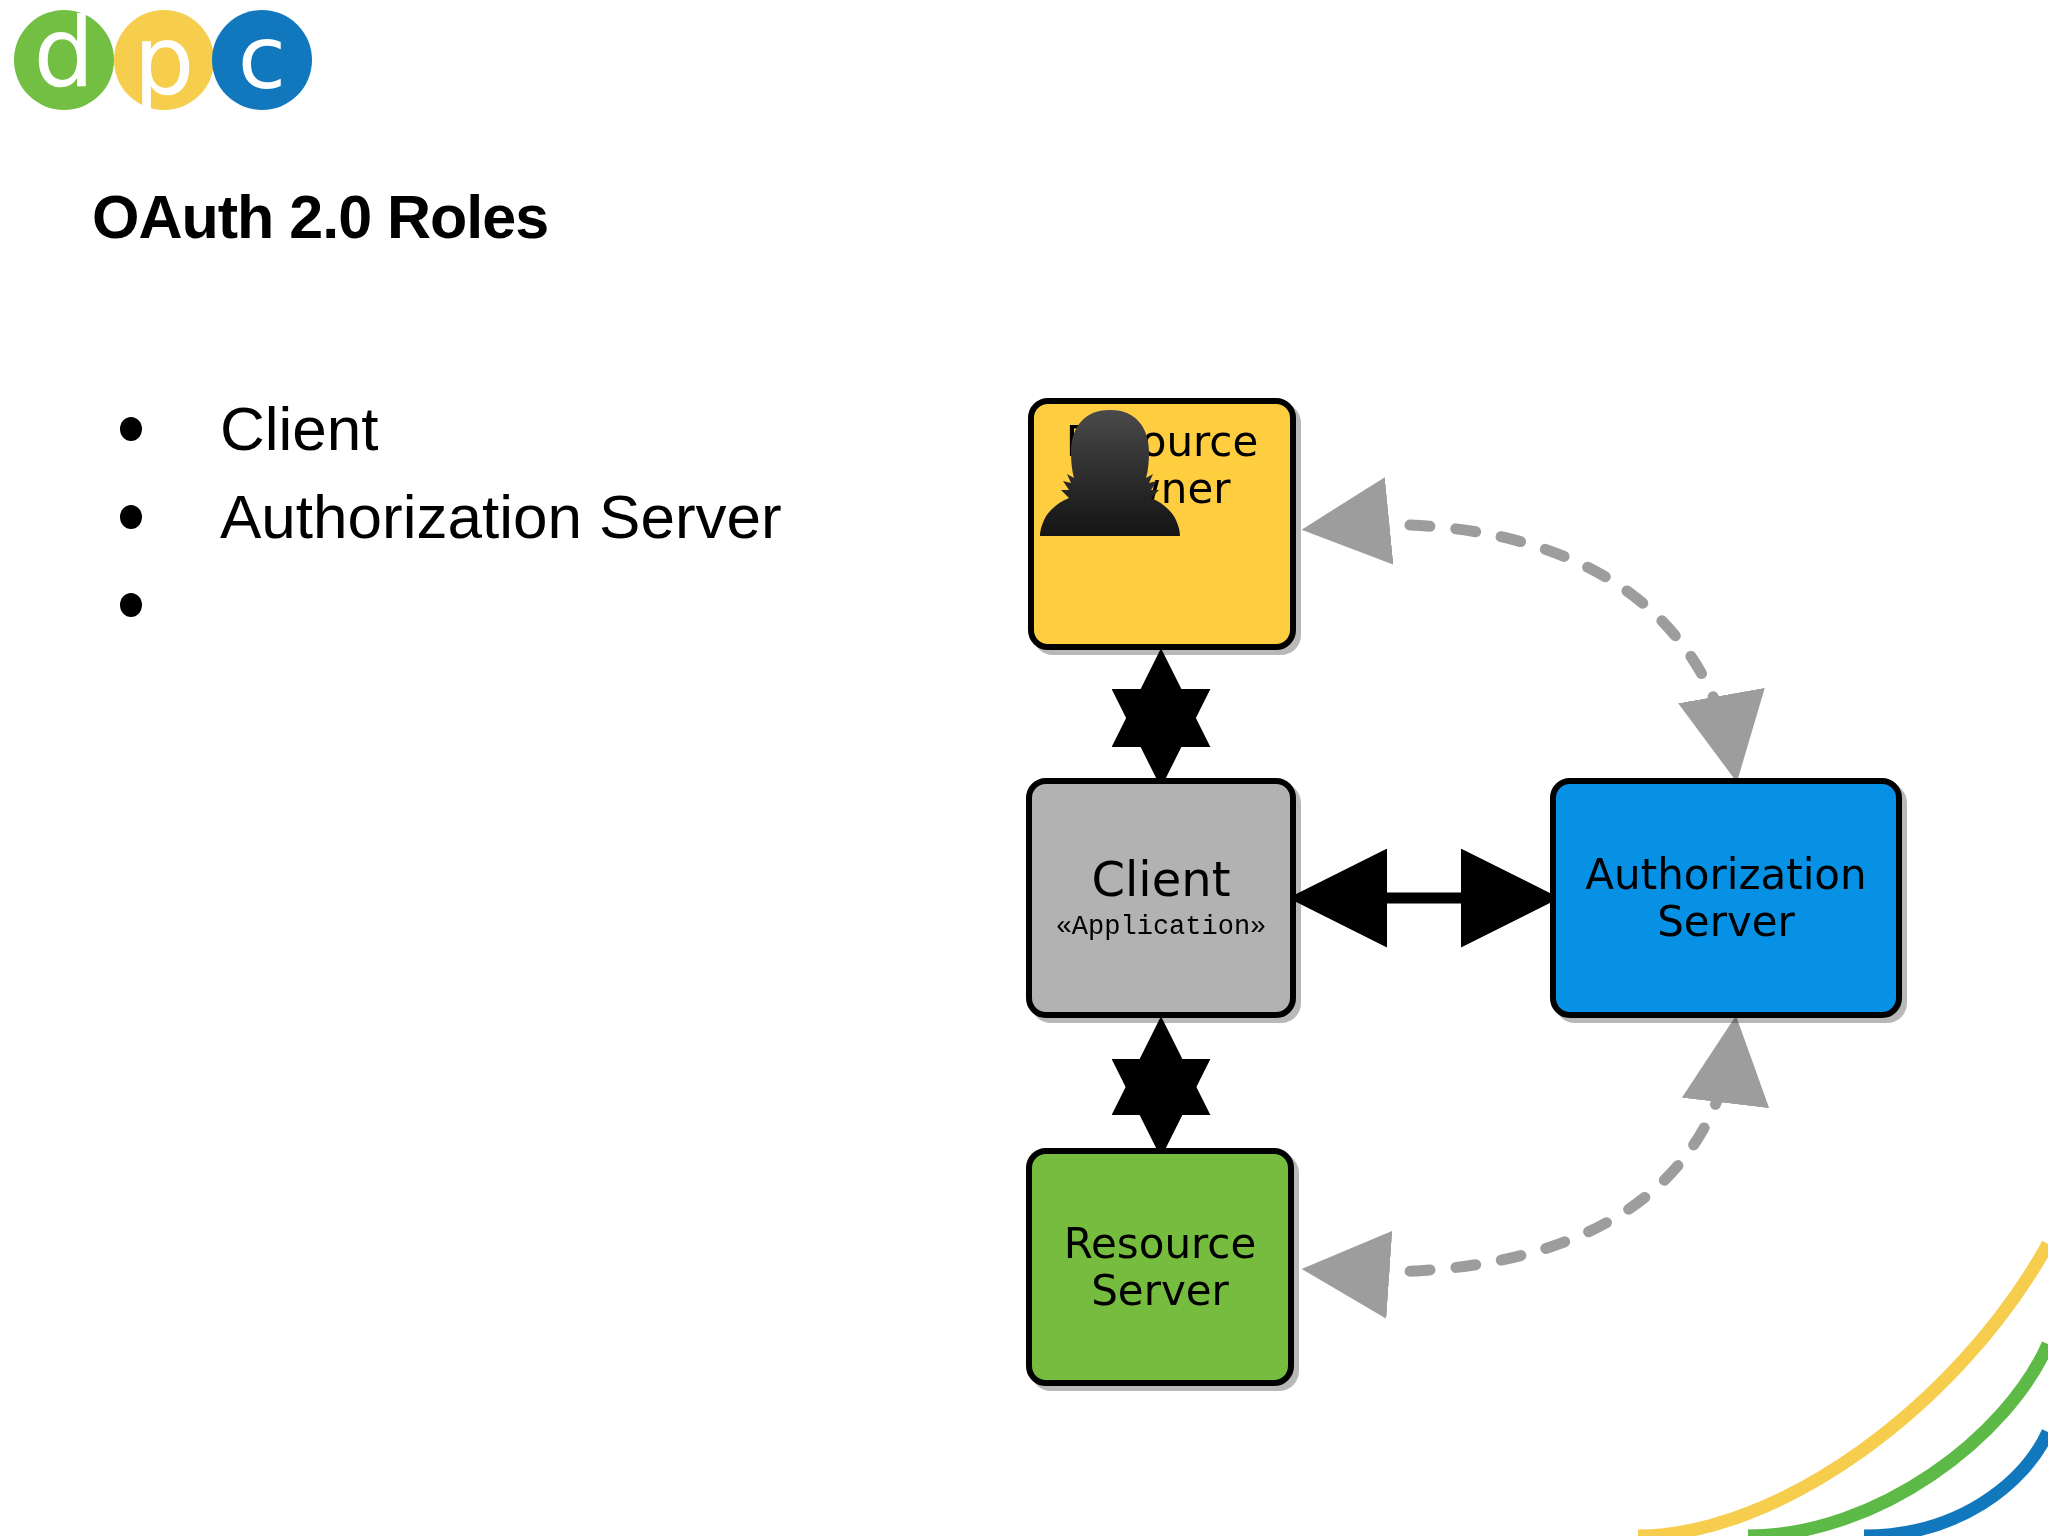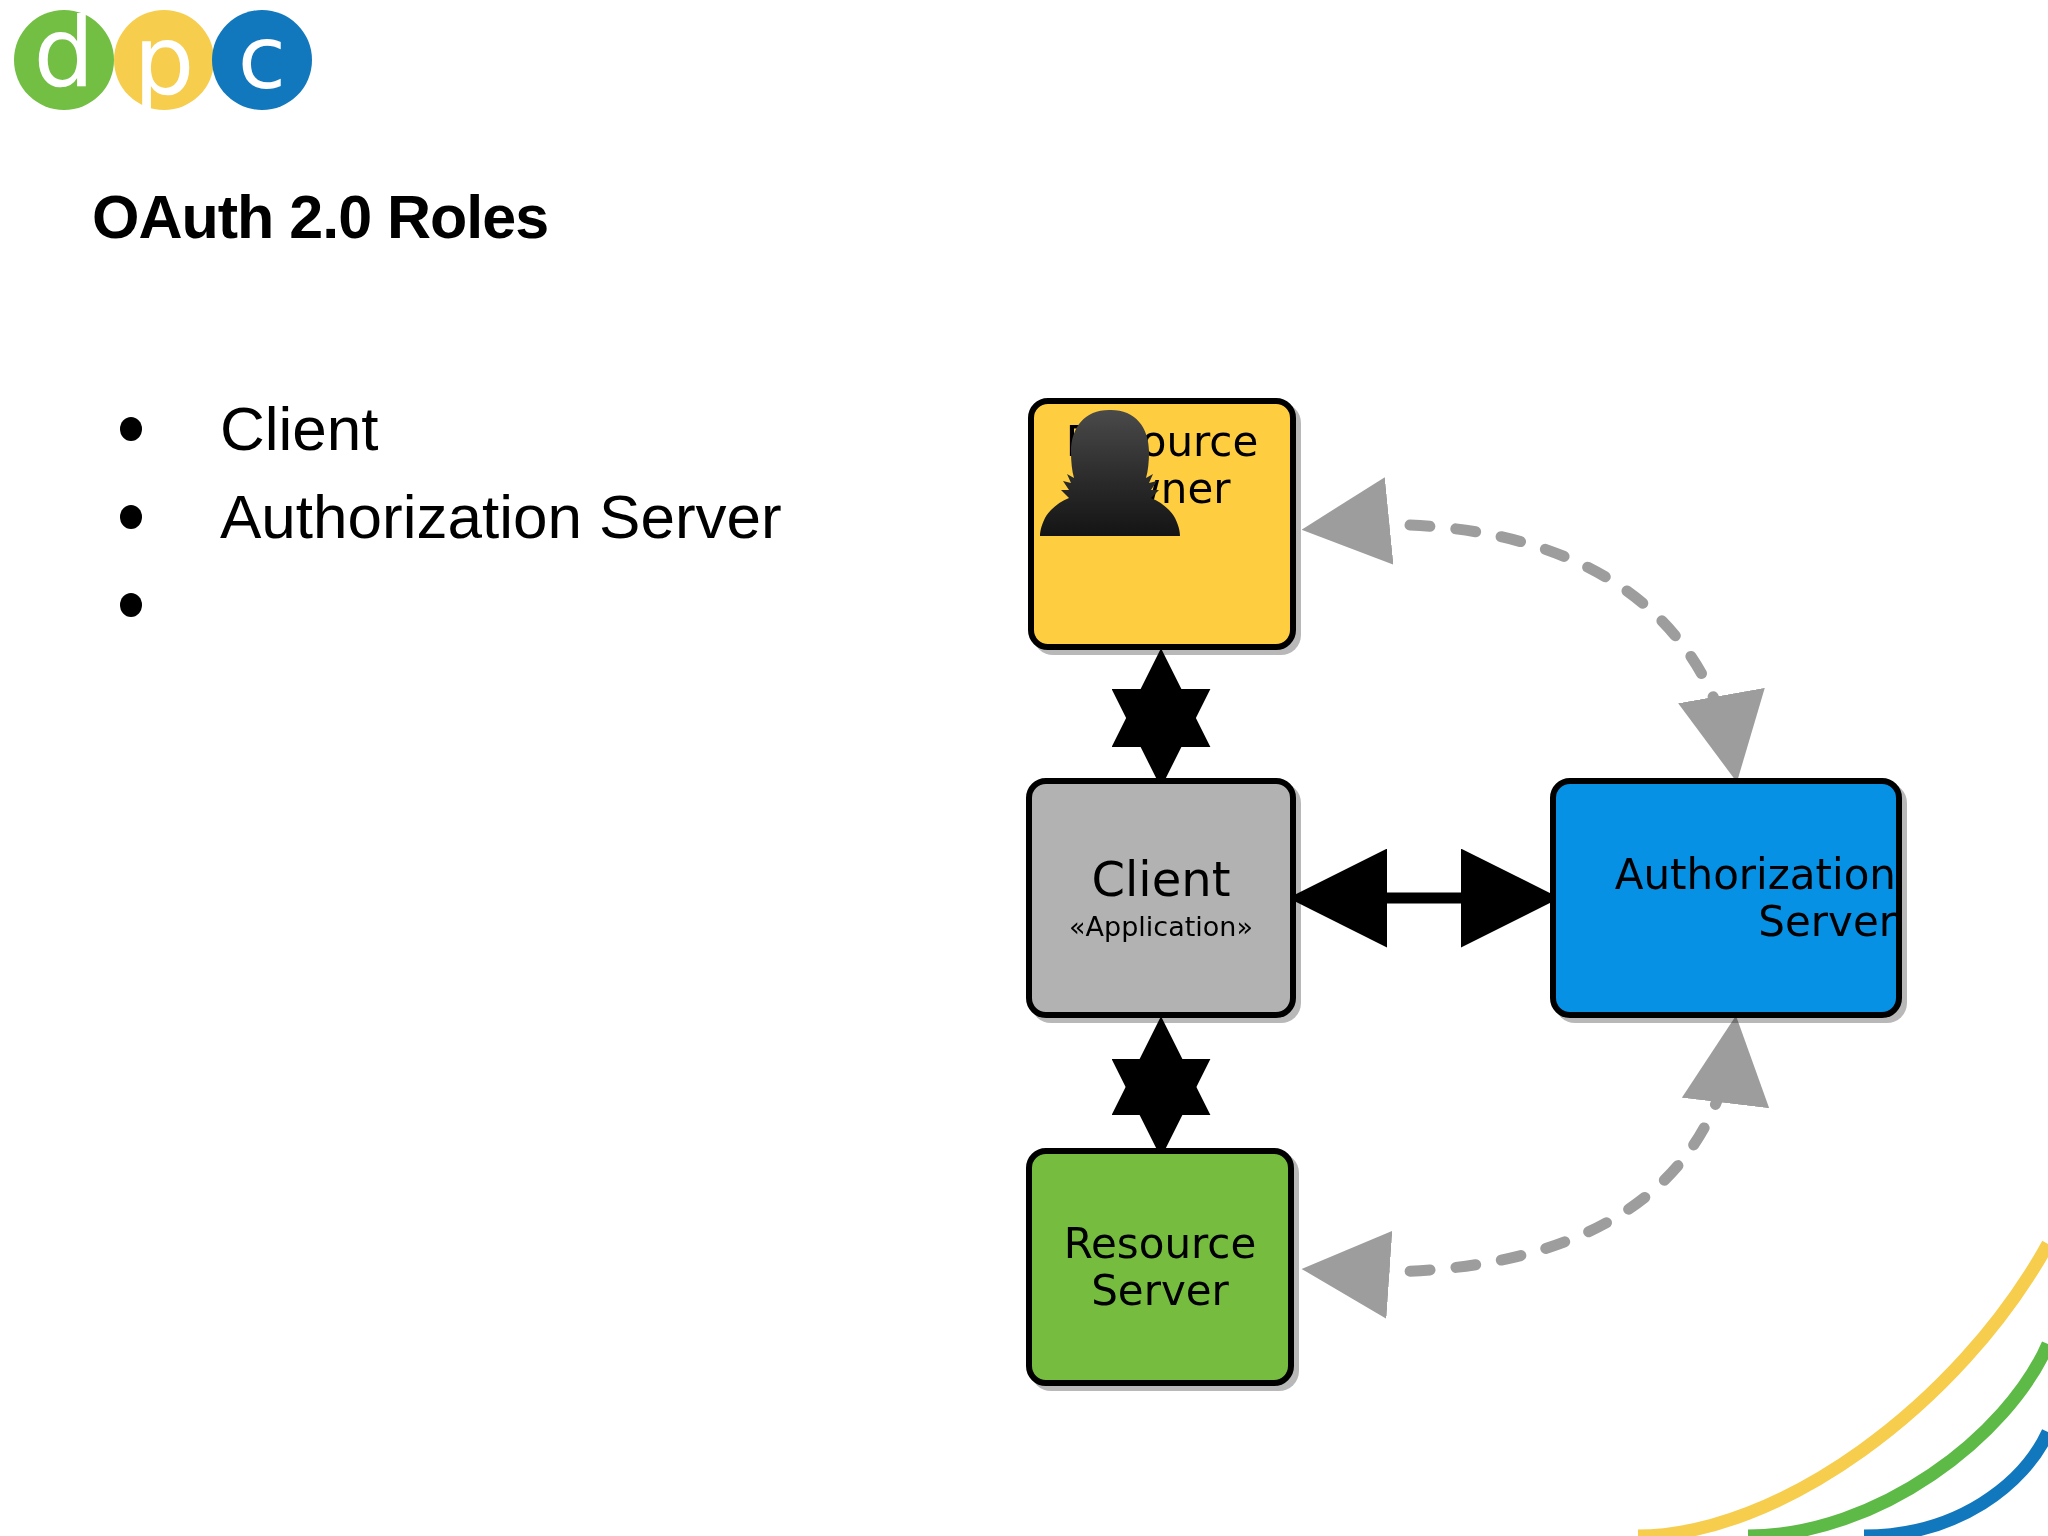--- a/index.html
+++ b/index.html
@@ -106,38 +106,38 @@
   .node-line {
     font-size: 42px;
     line-height: 1.12;
     white-space: nowrap;
   }
   .node-sub {
     font-size: 27px;
     line-height: 1.2;
     white-space: nowrap;
     margin-top: 4px;
+    font-family: Liberation Mono, monospace;
   }
 
   #node-resource-owner {
     left: 28px; top: 18px; width: 268px; height: 252px;
     background: #ffce40;
     justify-content: flex-start;
     padding-top: 14px;
   }
   #avatar-icon { width: 150px; height: 132px; margin-bottom: 2px; }
 
   #node-client {
     left: 26px; top: 398px; width: 270px; height: 240px;
     background: #b2b2b2;
   }
   #node-auth-server {
     left: 550px; top: 398px; width: 352px; height: 240px;
     background: #0691e5;
-    align-items: flex-end;
   }
   #node-resource-server {
     left: 26px; top: 768px; width: 268px; height: 238px;
     background: #76bc3f;
   }
 
   
   #corner-curves {
     position: absolute;
     right: 0;

